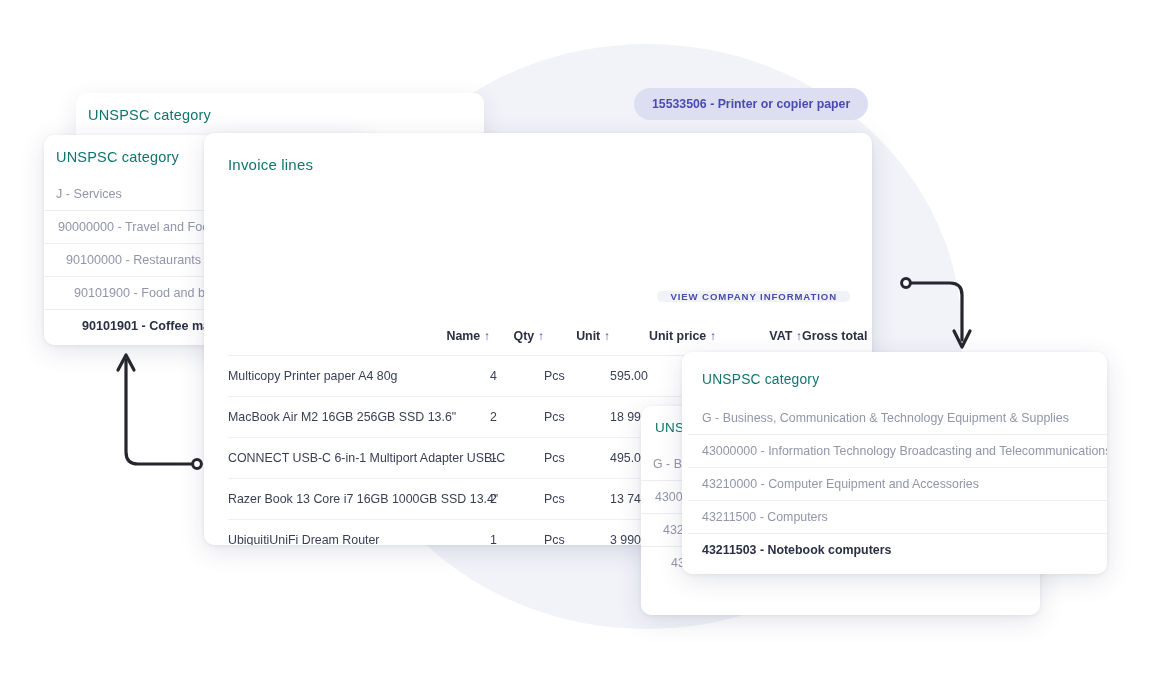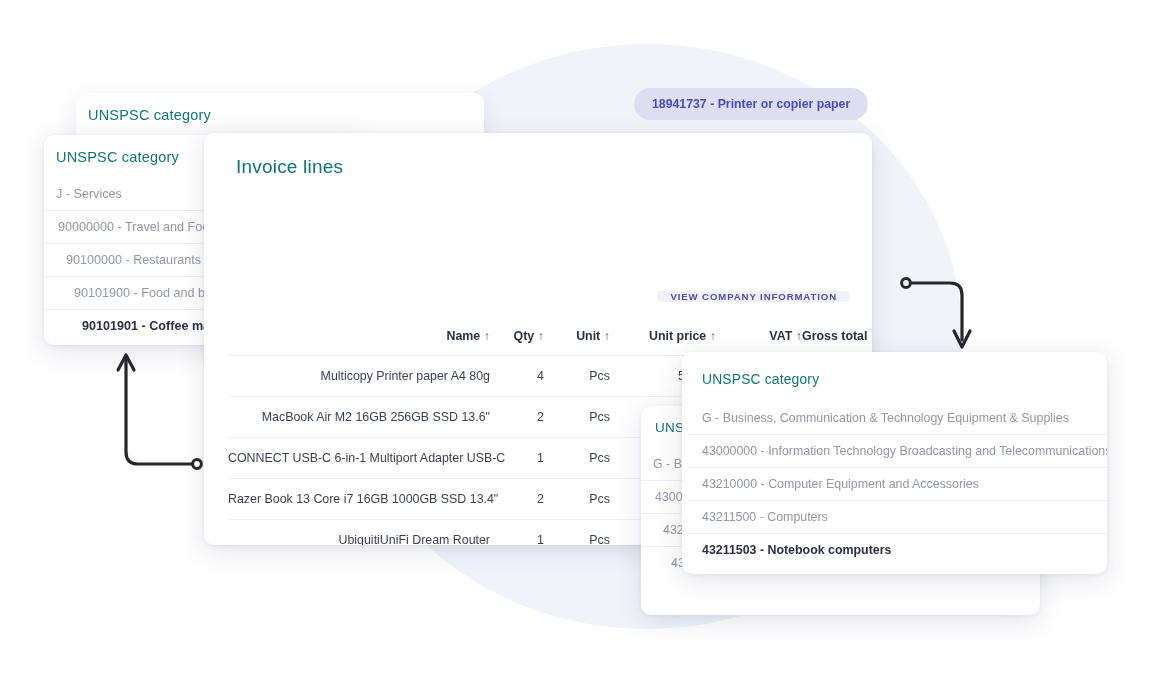--- a/index.html
+++ b/index.html
@@ -67,21 +67,21 @@
   .tree-row.lvl4{padding-left:38px;}
   .tree-row.lvl5{padding-left:32px;}
   .tree-row.sel{color:#2b2f45;font-weight:bold;}
 
   
   #card-invoice{
     left:204px;top:133px;width:668px;height:412px;
     z-index:3;
     overflow:hidden;
   }
-  #card-invoice .card-title{position:absolute;left:32px;top:23px;font-size:19px;}
+  #card-invoice .card-title{position:absolute;left:24px;top:23px;font-size:15px;}
   .vci-wrap{position:absolute;right:22px;top:153px;}
   .vci{
     display:inline-block;
     background:#f1f2f8;
     color:#4a4bb0;
     font-size:9.6px;
     font-weight:bold;
     letter-spacing:.9px;
     padding:0 13px;
     border-radius:5px;
@@ -104,21 +104,20 @@
     padding:0 0 12px 0;
     border-bottom:1px solid #ecedf3;
     white-space:nowrap;
   }
   table.lines td{
     font-size:12.4px;
     color:#3a3e55;
     padding:13px 0 13px 0;
     border-bottom:1px solid #f0f1f6;
     white-space:nowrap;
-    text-align:right;
   }
   table.lines tr:last-child td{border-bottom:none;}
   .sortarrow{color:#3b3bc8;font-size:11.5px;margin-left:4px;font-weight:normal;}
   .c-name{width:262px;}
   .c-qty{width:54px;}
   .c-unit{width:66px;}
   .c-price{width:106px;}
   .c-vat{width:86px;}
   .c-gross{width:auto;}
 
@@ -259,21 +258,21 @@
     <div class="card-title">UNSPSC category</div>
     <div class="tree">
         <div class="tree-row lvl0 first">G - Business, Communication &amp; Technology Equipment &amp; Supplies</div>
         <div class="tree-row lvl1">43000000 - Information Technology Broadcasting and Telecommunications</div>
         <div class="tree-row lvl2">43210000 - Computer Equipment and Accessories</div>
         <div class="tree-row lvl3">43211500 - Computers</div>
         <div class="tree-row lvl4 sel">43211503 - Notebook computers</div>
       </div>
   </div>
 
-  <div class="pill" id="pill-printer">18941737 - Printer or copier paper</div>
+  <div class="pill" id="pill-printer">15533506 - Printer or copier paper</div>
 
   <svg class="connector" id="arrow-left" width="100" height="140" viewBox="0 0 100 140">
     <path d="M 88 128 L 30 128 Q 18 128 18 116 L 18 24" fill="none" stroke="#26262e" stroke-width="3.2" stroke-linecap="round"></path>
     <path d="M 10 34 L 18 19 L 26 34" fill="none" stroke="#26262e" stroke-width="3.2" stroke-linecap="round" stroke-linejoin="round"></path>
     <circle cx="89" cy="128" r="4.4" fill="#ffffff" stroke="#26262e" stroke-width="3"></circle>
   </svg>
 
   <svg class="connector" id="arrow-right" width="100" height="100" viewBox="0 0 100 100">
     <path d="M 15 13 L 58 13 Q 70 13 70 25 L 70 70" fill="none" stroke="#26262e" stroke-width="3.2" stroke-linecap="round"></path>
     <path d="M 62 61 L 70 77 L 78 61" fill="none" stroke="#26262e" stroke-width="3.2" stroke-linecap="round" stroke-linejoin="round"></path>

